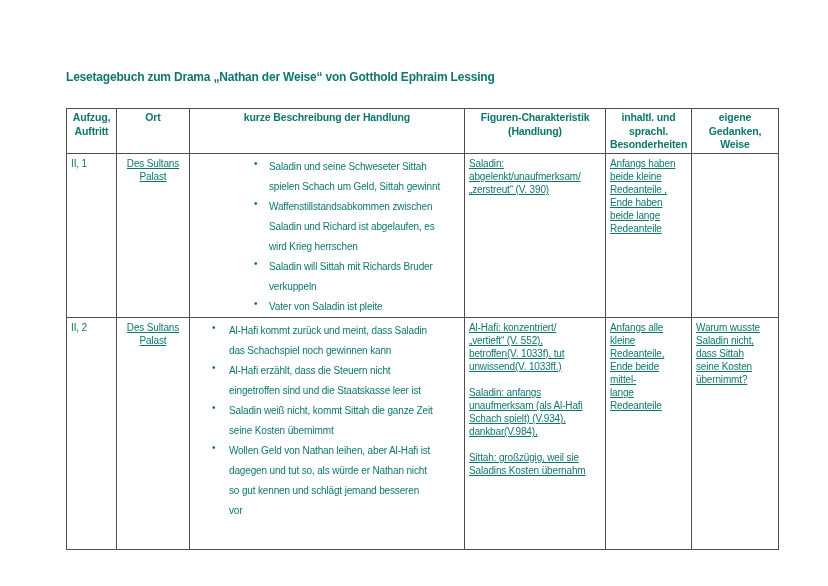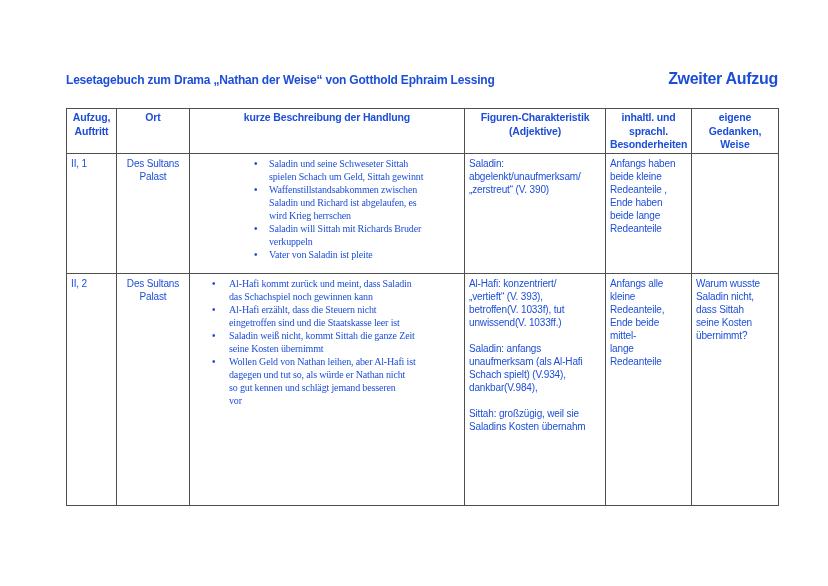--- a/index.html
+++ b/index.html
@@ -2,21 +2,21 @@
 <html><head>
 <meta charset="utf-8">
 <style>
   html, body { margin: 0; padding: 0; background: #ffffff; }
   .page {
     position: relative;
     width: 828px;
     height: 586px;
     background: #ffffff;
     font-family: "Liberation Sans", "DejaVu Sans", sans-serif;
-    color: #1d4ed8;
+    color: #0f766e;
     overflow: hidden;
     box-sizing: border-box;
   }
   .doc-header {
     position: absolute;
     left: 66px;
     right: 50px;
     top: 70px;
     display: flex;
     justify-content: space-between;
@@ -56,74 +56,72 @@
     font-size: 10.5px;
     font-weight: bold;
     text-align: center;
     line-height: 13.5px;
     white-space: pre-line;
     padding-top: 2px;
   }
   tr.header-row   { height: 45px; }
   tr.body-row-1   { height: 120px; }
   tr.body-row-2   { height: 232px; }
-  .pre { white-space: pre-line; }
+  .pre { white-space: pre-line; text-decoration: underline; }
   .center { text-align: center; }
   ul.bullets {
     list-style: none;
     margin: 0;
     padding: 0;
   }
   ul.bullets li {
     display: flex;
     align-items: flex-start;
   }
   ul.bullets .dot {
     flex: 0 0 auto;
     font-size: 10px;
     line-height: 13px;
   }
   ul.bullets .txt {
     white-space: pre-line;
     font-size: 10px;
-    line-height: 13px;
-    font-family: Liberation Serif, serif;
+    line-height: 20px;
   }
   ul.bullets.deep   { padding-left: 60px; }
   ul.bullets.deep .dot    { width: 15px; }
   ul.bullets.shallow { padding-left: 18px; }
   ul.bullets.shallow .dot { width: 17px; }
 </style>
 </head>
 <body>
 
 <div class="page">
 
   <div class="doc-header">
     <div class="doc-title">Lesetagebuch zum Drama „Nathan der Weise“ von Gotthold Ephraim Lessing</div>
-    <div class="doc-heading-right">Zweiter Aufzug</div>
   </div>
 
   <table class="diary">
     <colgroup>
       <col style="width:50px">
       <col style="width:73px">
       <col style="width:275px">
       <col style="width:141px">
       <col style="width:86px">
       <col style="width:87px">
     </colgroup>
     <thead>
       <tr class="header-row">
         <th>Aufzug,
 Auftritt</th>
         <th>Ort</th>
         <th>kurze Beschreibung der Handlung</th>
         <th>Figuren-Charakteristik
-(Adjektive)</th>
+(Handlung)</th>
         <th>inhaltl. und
 sprachl.
 Besonderheiten</th>
         <th>eigene
 Gedanken,
 Weise</th>
       </tr>
     </thead>
     <tbody>
       <tr class="body-row-1">
@@ -189,21 +187,21 @@
             <li>
                 <span class="dot">•</span>
                 <span class="txt">Wollen Geld von Nathan leihen, aber Al-Hafi ist
 dagegen und tut so, als würde er Nathan nicht
 so gut kennen und schlägt jemand besseren
 vor</span>
               </li>
           </ul>
         </td>
         <td class="pre">Al-Hafi: konzentriert/
-„vertieft“ (V. 393),
+„vertieft“ (V. 552),
 betroffen(V. 1033f), tut
 unwissend(V. 1033ff.)
 
 Saladin: anfangs
 unaufmerksam (als Al-Hafi
 Schach spielt) (V.934),
 dankbar(V.984),
 
 Sittah: großzügig, weil sie
 Saladins Kosten übernahm</td>

